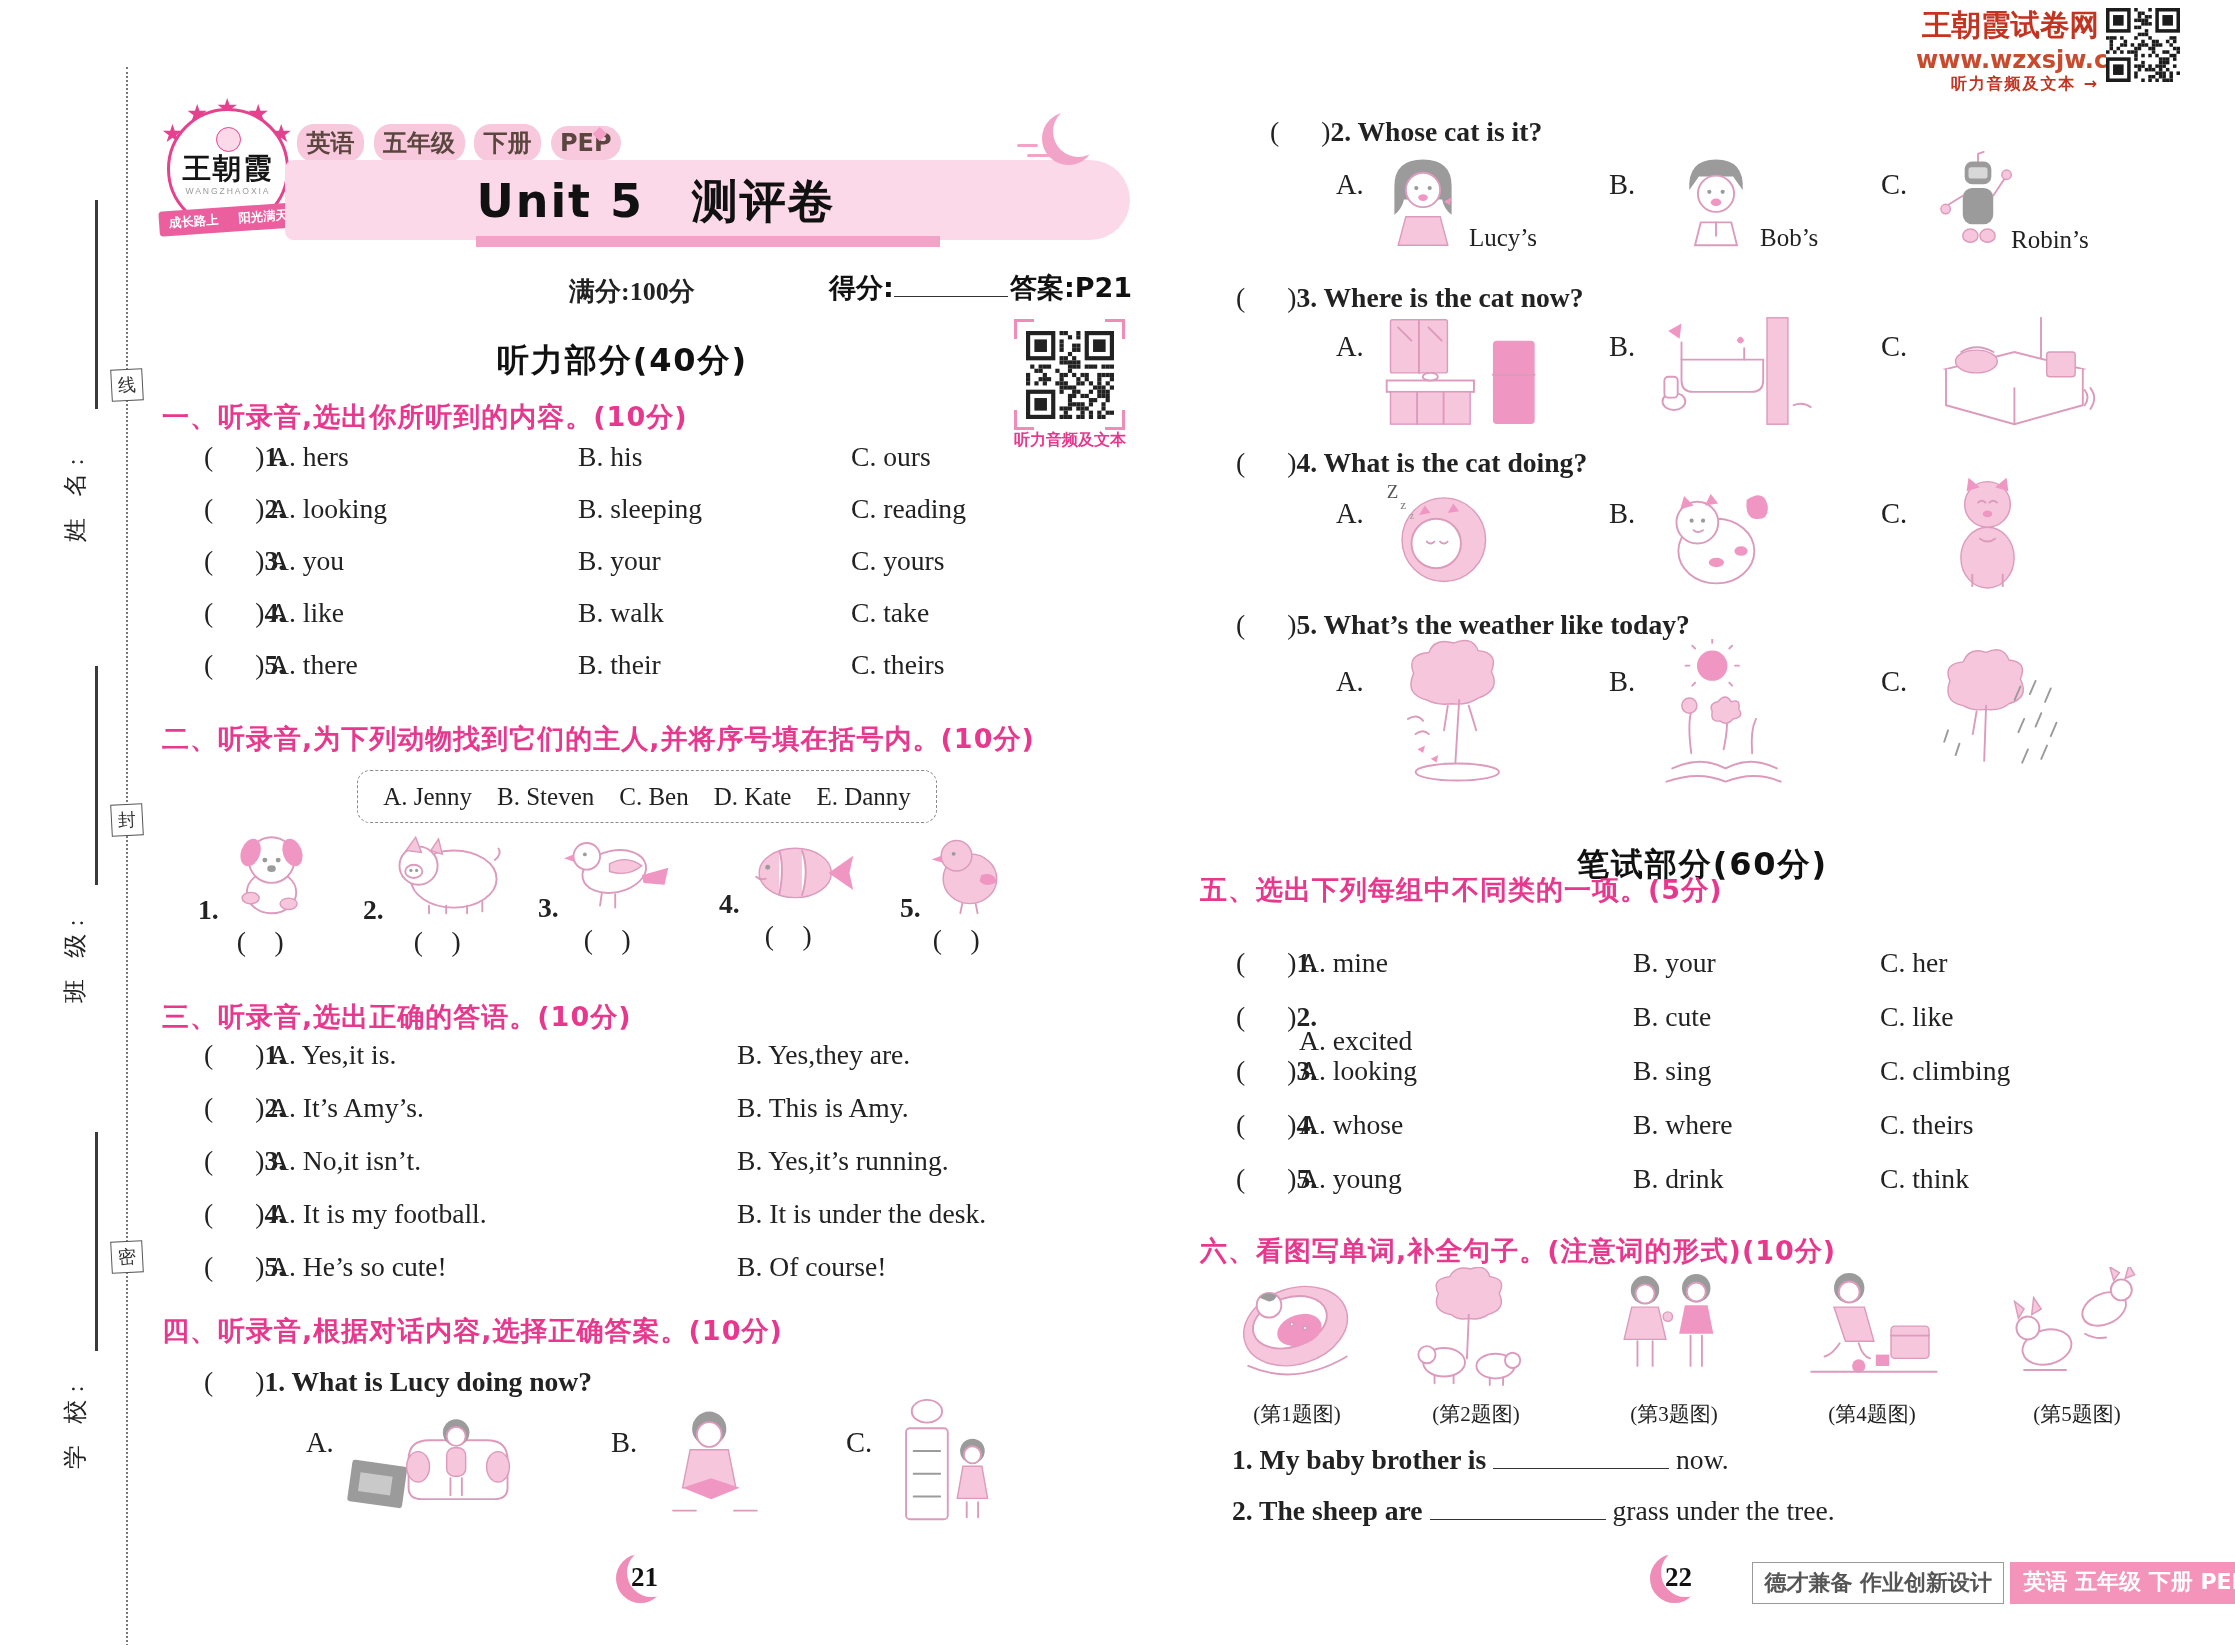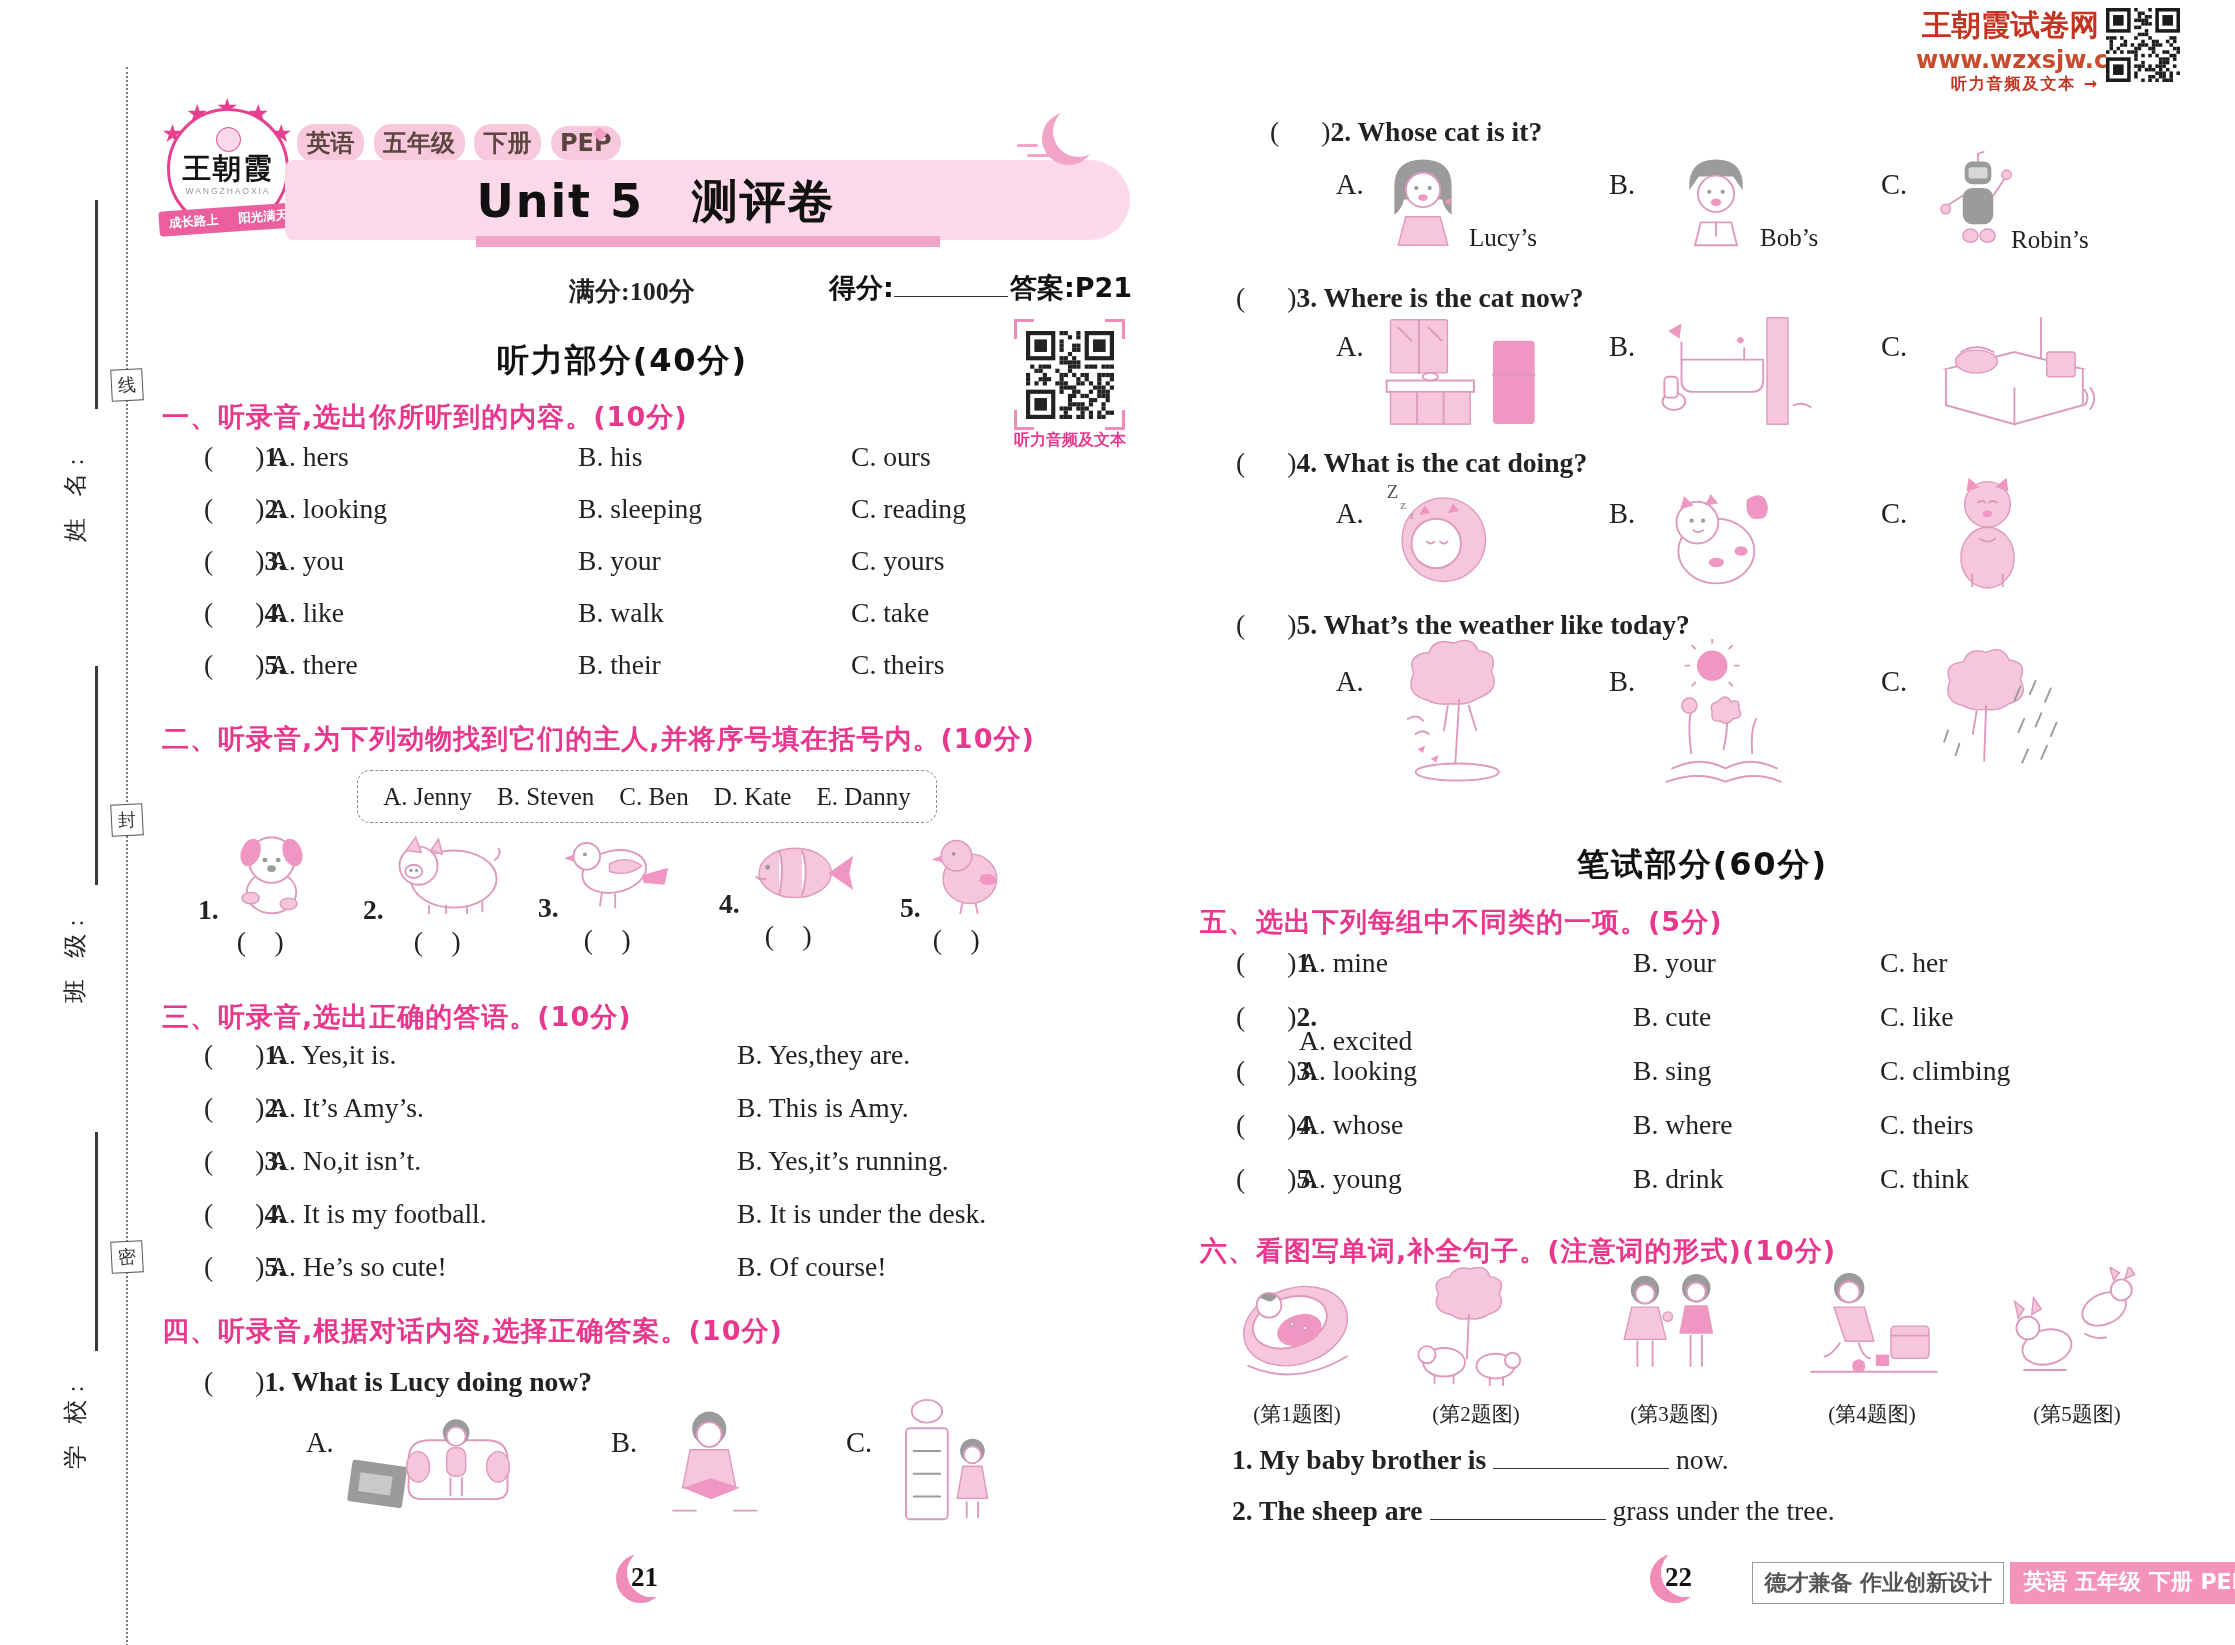--- a/index.html
+++ b/index.html
@@ -744,21 +744,21 @@
   <div class="abs optletter" style="left:1881px;top:666px;">C.</div>
   <svg class="abs" style="left:1929px;top:639px;" width="157" height="157" viewBox="0 0 165 165">
     <path class="p" d="M36 70 q-22 -4 -14 -26 q-8 -18 14 -20 q6 -16 24 -10 q18 -8 24 8 q20 2 12 20 q10 20 -12 26 q-10 8 -24 6 q-14 2 -24 -4"></path>
     <path class="ln" d="M60 70 L58 128 M50 76 L46 100"></path>
     <path class="gl" d="M96 50 L90 64 M112 44 L106 58 M128 52 L122 66 M100 84 L94 98 M118 78 L112 92 M134 88 L128 102 M104 116 L98 130 M124 112 L118 126"></path>
     <path class="gl" d="M20 96 L16 108 M32 110 L28 122"></path>
   </svg>
 
   <div class="abs secpart" style="left:1479px;top:843px;width:447px;text-align:center;">笔试部分(60分)</div>
 
-  <div class="abs sechead" style="left:1200px;top:904px;">五、选出下列每组中不同类的一项。(5分)</div>
+  <div class="abs sechead" style="left:1200px;top:872px;">五、选出下列每组中不同类的一项。(5分)</div>
   <div class="abs etext" style="left:1236px;top:947px;width:951px;">
 
       <div class="lrow" style="height:54px;">
         <span><span>(</span><span class="gap"></span><span>)</span></span><b class="pnum">1.</b>
         <span class="cA" style="left:63px;">A. mine</span>
         <span class="cB" style="left:397px;">B. your</span>
         <span class="cC" style="left:644px;">C. her</span>
       </div>
 
       <div class="lrow" style="height:54px;">

